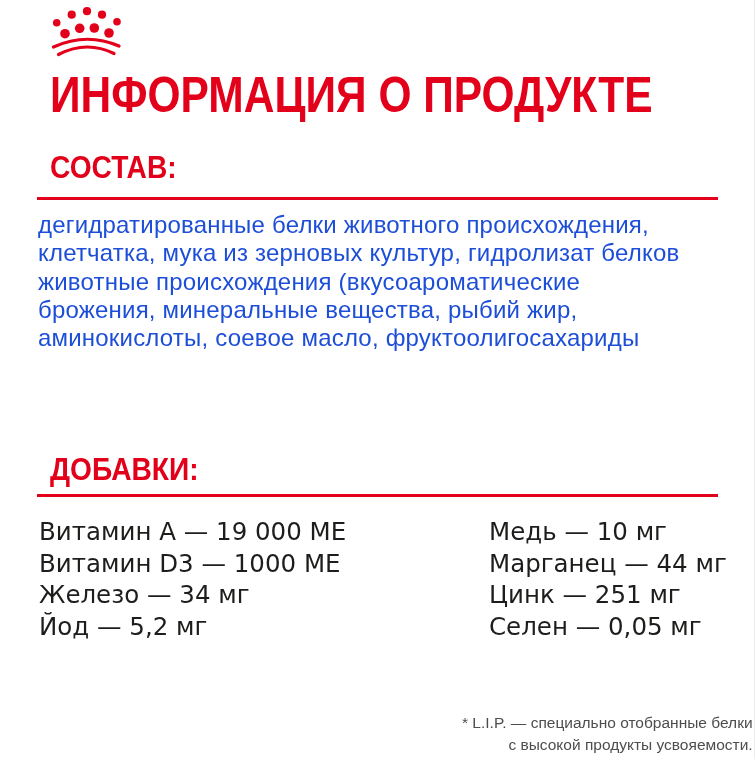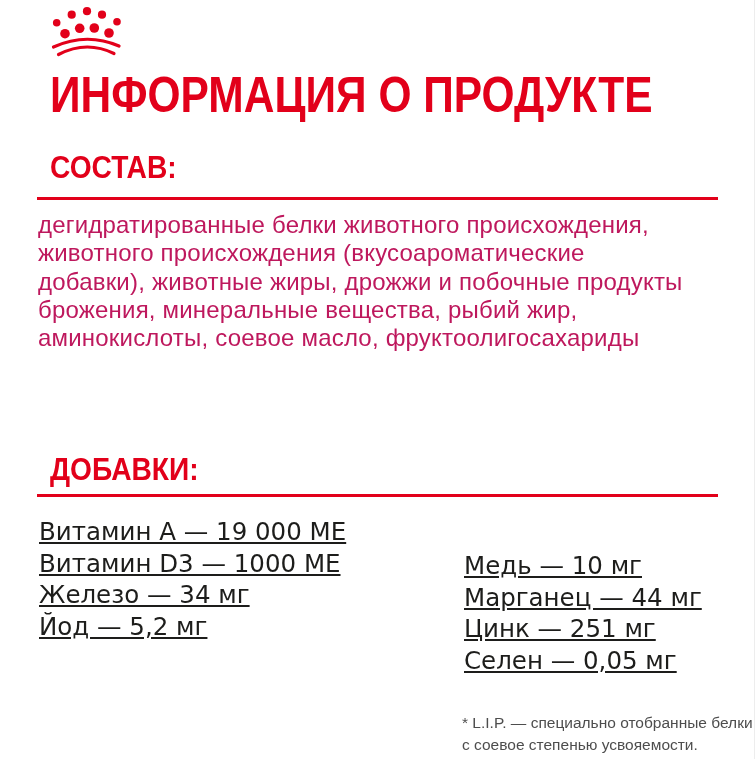--- a/index.html
+++ b/index.html
@@ -59,40 +59,41 @@
     background: #e2001a;
   }
   .rule-1 { top: 197px; }
   .rule-2 { top: 494px; }
   .composition-text {
     position: absolute;
     left: 38px; top: 211px;
     font-size: 24px;
     line-height: 28.3px;
     letter-spacing: 0.2px;
-    color: #be185d;
+    color: #1d4ed8;
   }
   .composition-text div { white-space: nowrap; }
   .additives-col {
     position: absolute;
     top: 516px;
     font-family: "DejaVu Sans", sans-serif;
     font-size: 24.5px;
     line-height: 31.6px;
     color: #1d1d1b;
   }
   .additives-left { left: 39px; }
-  .additives-right { left: 464px; margin-top: 34px; }
-  .additives-col div { white-space: nowrap; text-decoration: underline; }
+  .additives-right { left: 489px; }
+  .additives-col div { white-space: nowrap; }
   .footnote {
     position: absolute;
     left: 462px; top: 712px;
     font-size: 15.5px;
     line-height: 21.5px;
     color: #4d4d4d;
+    text-align: right;
   }
   .footnote div { white-space: nowrap; }
 </style>
 </head>
 <body>
 
 <div class="right-edge"></div>
 
 <svg class="crown" viewBox="0 0 80 52" aria-hidden="true">
   <g fill="#e2001a">
@@ -112,22 +113,22 @@
   </g>
 </svg>
 
 <div class="page-title">ИНФОРМАЦИЯ О ПРОДУКТЕ</div>
 
 <div class="section-heading heading-sostav">СОСТАВ:</div>
 <div class="rule rule-1"></div>
 
 <div class="composition-text">
   <div>дегидратированные белки животного происхождения,</div>
-  <div>животного происхождения (вкусоароматические</div>
-  <div>добавки), животные жиры, дрожжи и побочные продукты</div>
+  <div>клетчатка, мука из зерновых культур, гидролизат белков</div>
+  <div>животные происхождения (вкусоароматические</div>
   <div>брожения, минеральные вещества, рыбий жир,</div>
   <div>аминокислоты, соевое масло, фруктоолигосахариды</div>
 </div>
 
 <div class="section-heading heading-dobavki">ДОБАВКИ:</div>
 <div class="rule rule-2"></div>
 
 <div class="additives-col additives-left">
   <div>Витамин A — 19 000 МЕ</div>
   <div>Витамин D3 — 1000 МЕ</div>
@@ -137,14 +138,14 @@
 
 <div class="additives-col additives-right">
   <div>Медь — 10 мг</div>
   <div>Марганец — 44 мг</div>
   <div>Цинк — 251 мг</div>
   <div>Селен — 0,05 мг</div>
 </div>
 
 <div class="footnote">
   <div>* L.I.P. — специально отобранные белки</div>
-  <div>с соевое степенью усвояемости.</div>
+  <div>с высокой продукты усвояемости.</div>
 </div>
 
 </body></html>

